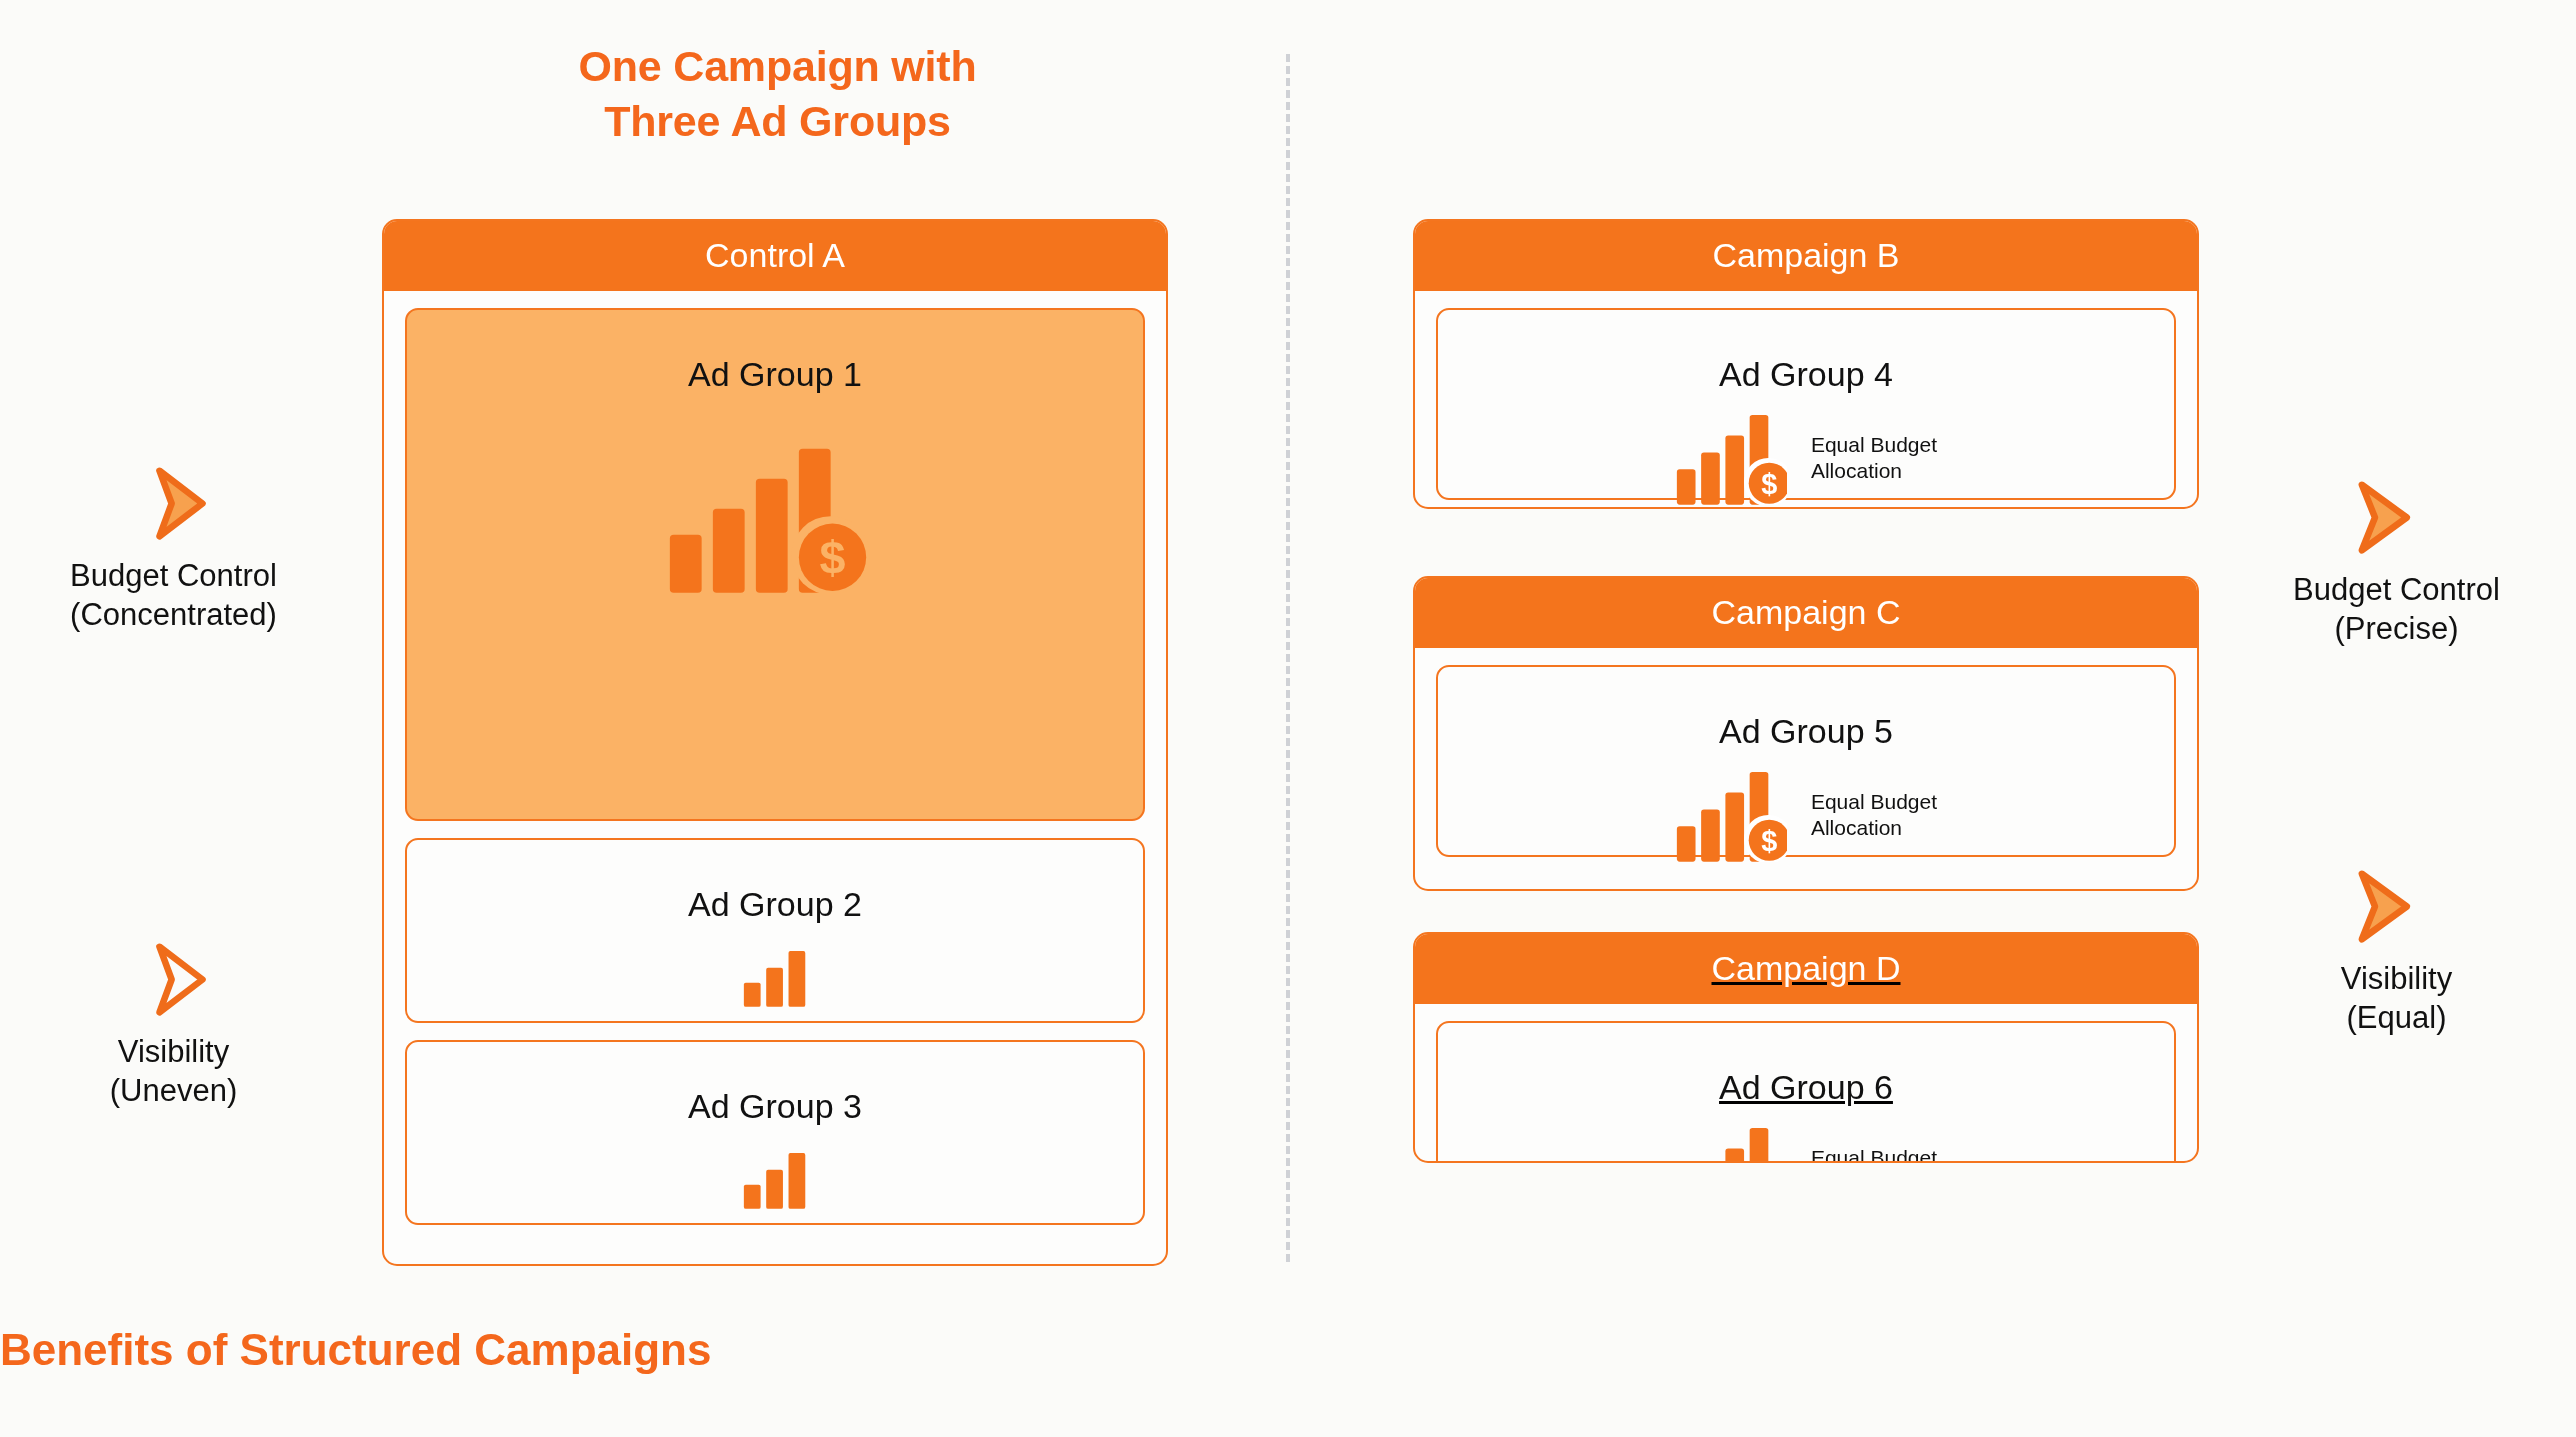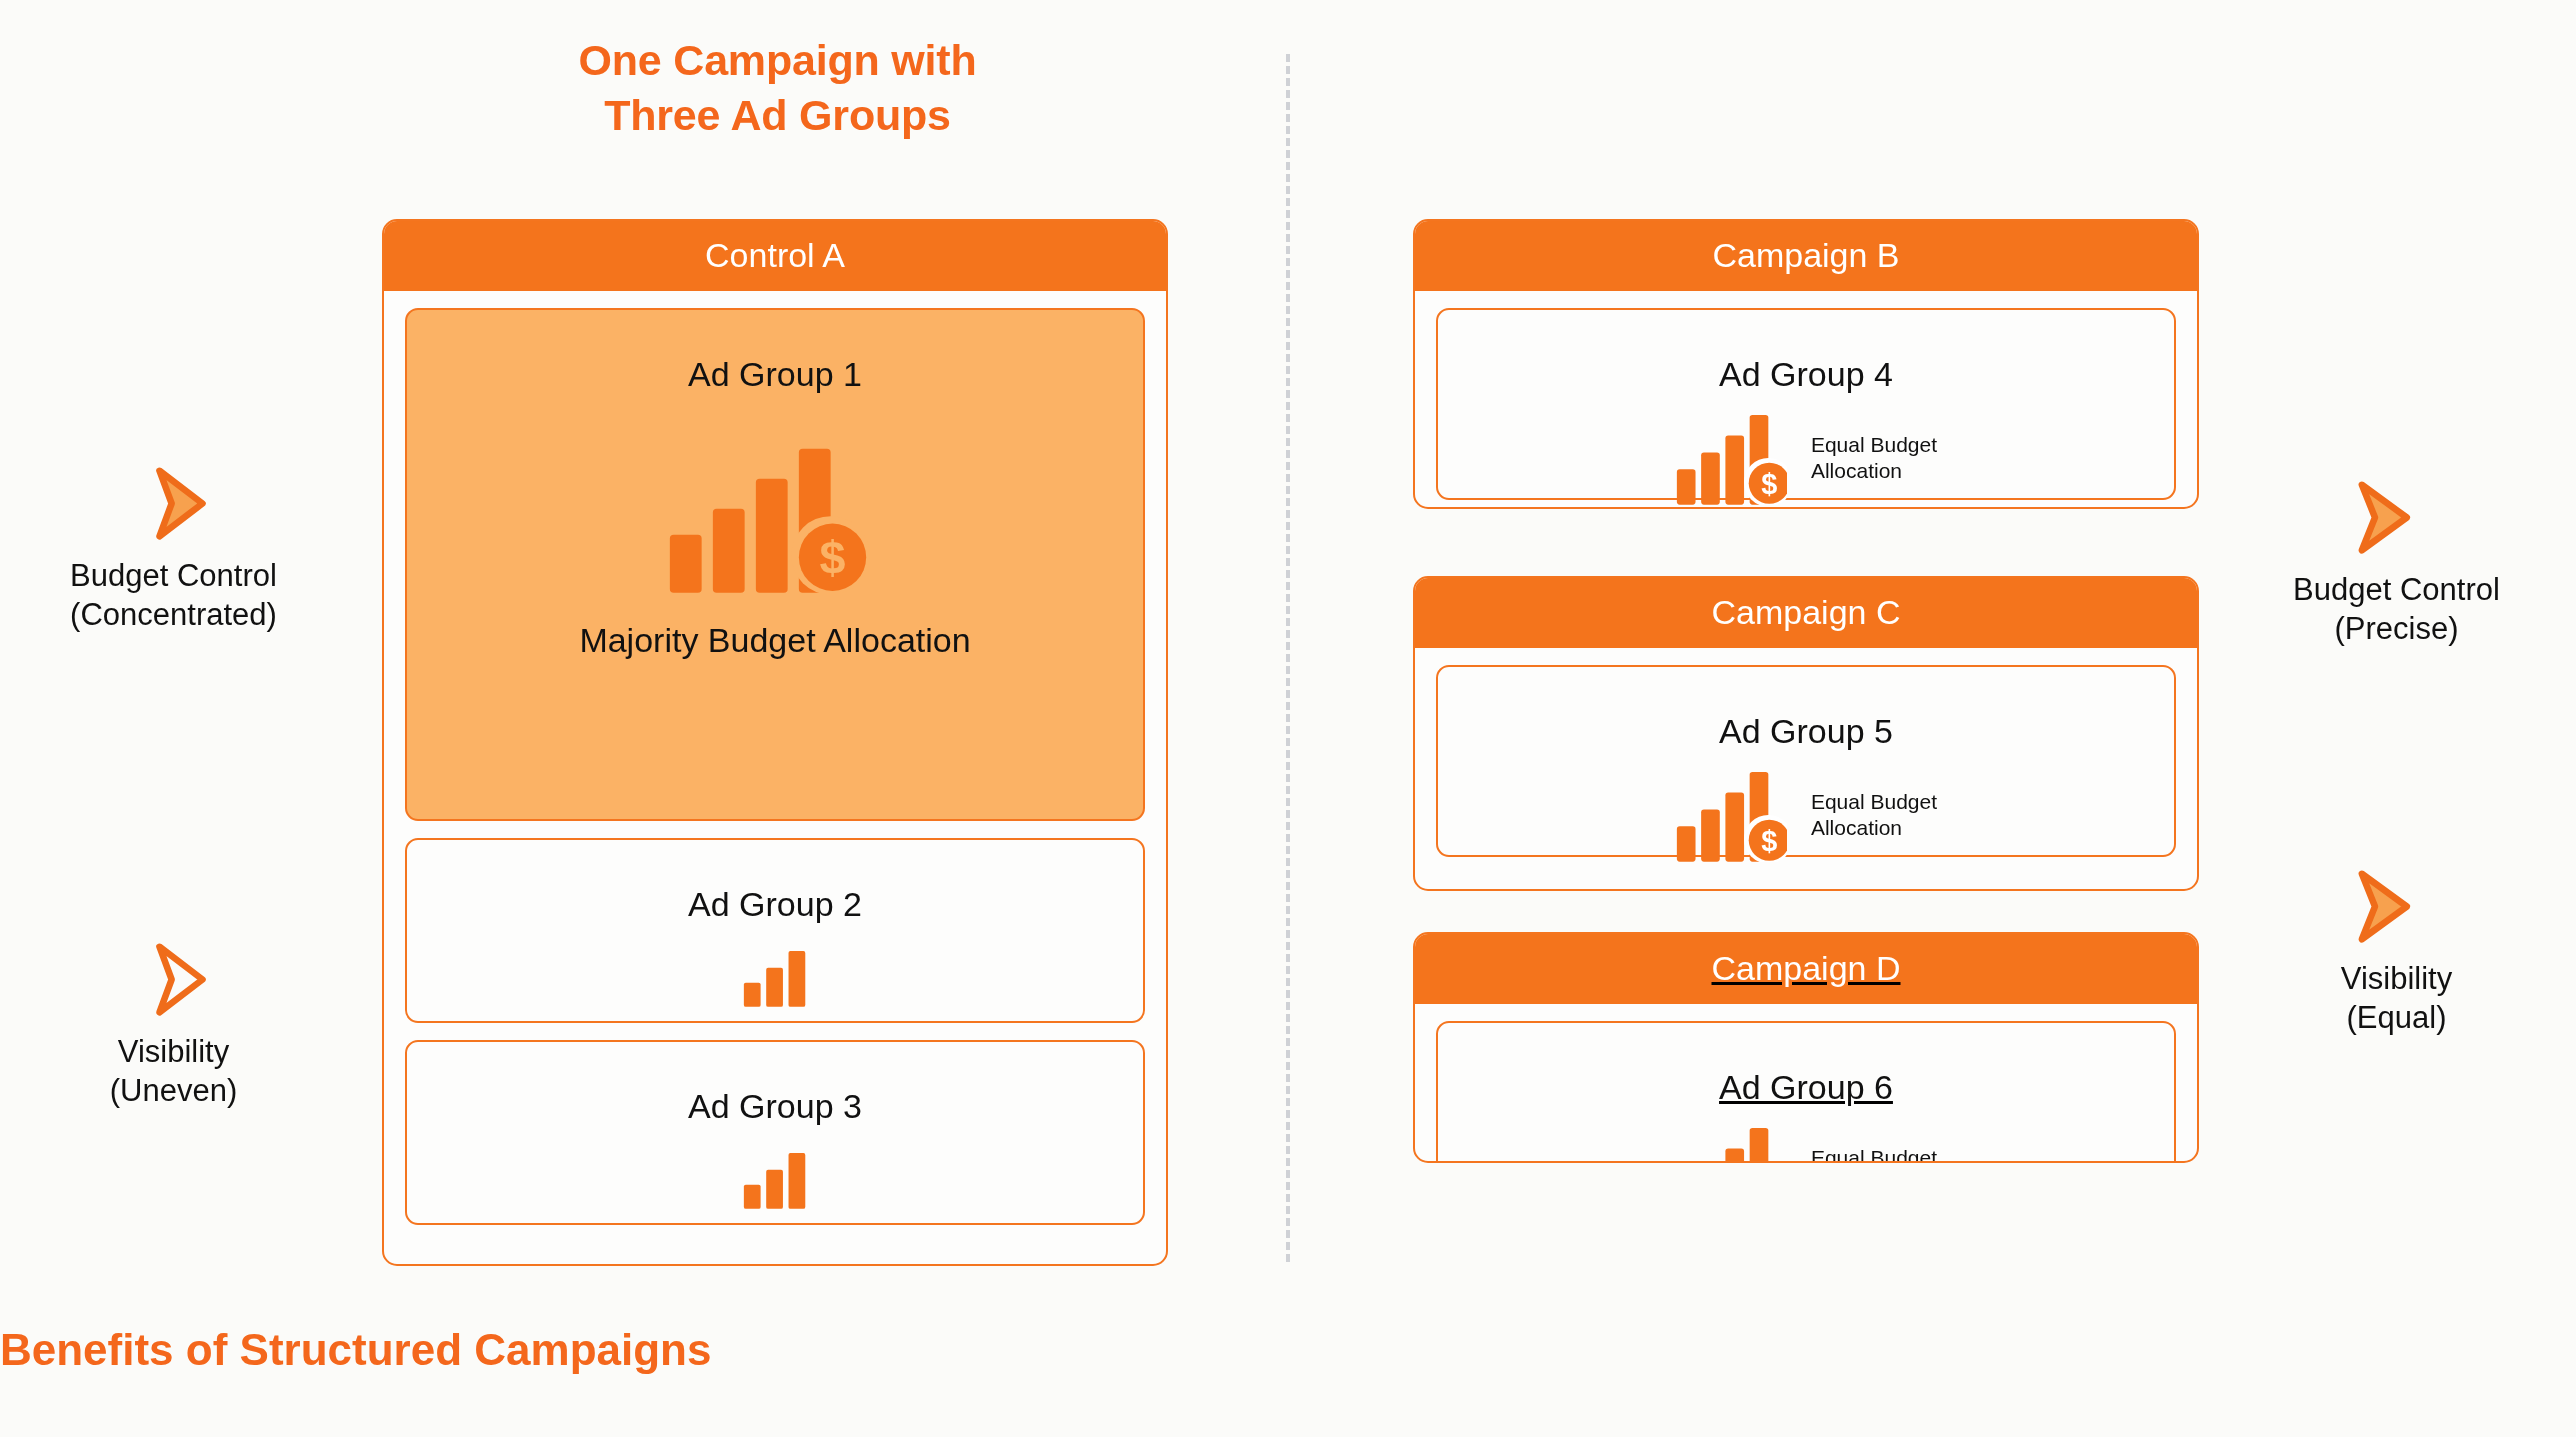--- a/index.html
+++ b/index.html
@@ -20,21 +20,21 @@
   
   .col-title {
     position: absolute;
     text-align: center;
     color: #F4671C;
     font-weight: bold;
     font-size: 43px;
     line-height: 1.28;
     letter-spacing: -0.2px;
   }
-  #title-left  { left: 403px;  top: 33px;  width: 749px; }
+  #title-left  { left: 403px;  top: 39px;  width: 749px; }
   #title-right { left: 1573px; top: 51px;  width: 711px; }
 
   
   .divider {
     position: absolute;
     left: 1286px;
     top: 54px;
     width: 0;
     height: 1208px;
     border-left: 4.7px dashed #cfd1d6;
@@ -175,21 +175,20 @@
           <svg width="215" height="150" viewBox="0 0 230 160">
             <rect x="2" y="98" width="34" height="62" rx="4" fill="#F4741C"></rect>
             <rect x="48" y="70" width="34" height="90" rx="4" fill="#F4741C"></rect>
             <rect x="94" y="38" width="34" height="122" rx="4" fill="#F4741C"></rect>
             <rect x="140" y="6" width="34" height="154" rx="4" fill="#F4741C"></rect>
             <circle cx="174" cy="120" r="42" fill="#FBB265"></circle>
             <circle cx="176" cy="122" r="36" fill="#F4741C"></circle>
             <text x="176" y="140" text-anchor="middle" font-family="'Liberation Sans', sans-serif" font-size="50" font-weight="bold" fill="#FBB265">$</text>
           </svg>
         </div>
-        <div class="featured-caption">Majority Budget Allocation</div>
       </div>
 
       <div class="adgroup" id="adgroup-2">
         <div class="adgroup-title">Ad Group 2</div>
         <div class="mini-chart-wrap">
           <svg width="67" height="58" viewBox="0 0 72 62">
             <rect x="2" y="36" width="18" height="26" rx="2" fill="#F4741C"></rect>
             <rect x="26" y="20" width="18" height="42" rx="2" fill="#F4741C"></rect>
             <rect x="50" y="2" width="18" height="60" rx="2" fill="#F4741C"></rect>
           </svg>

